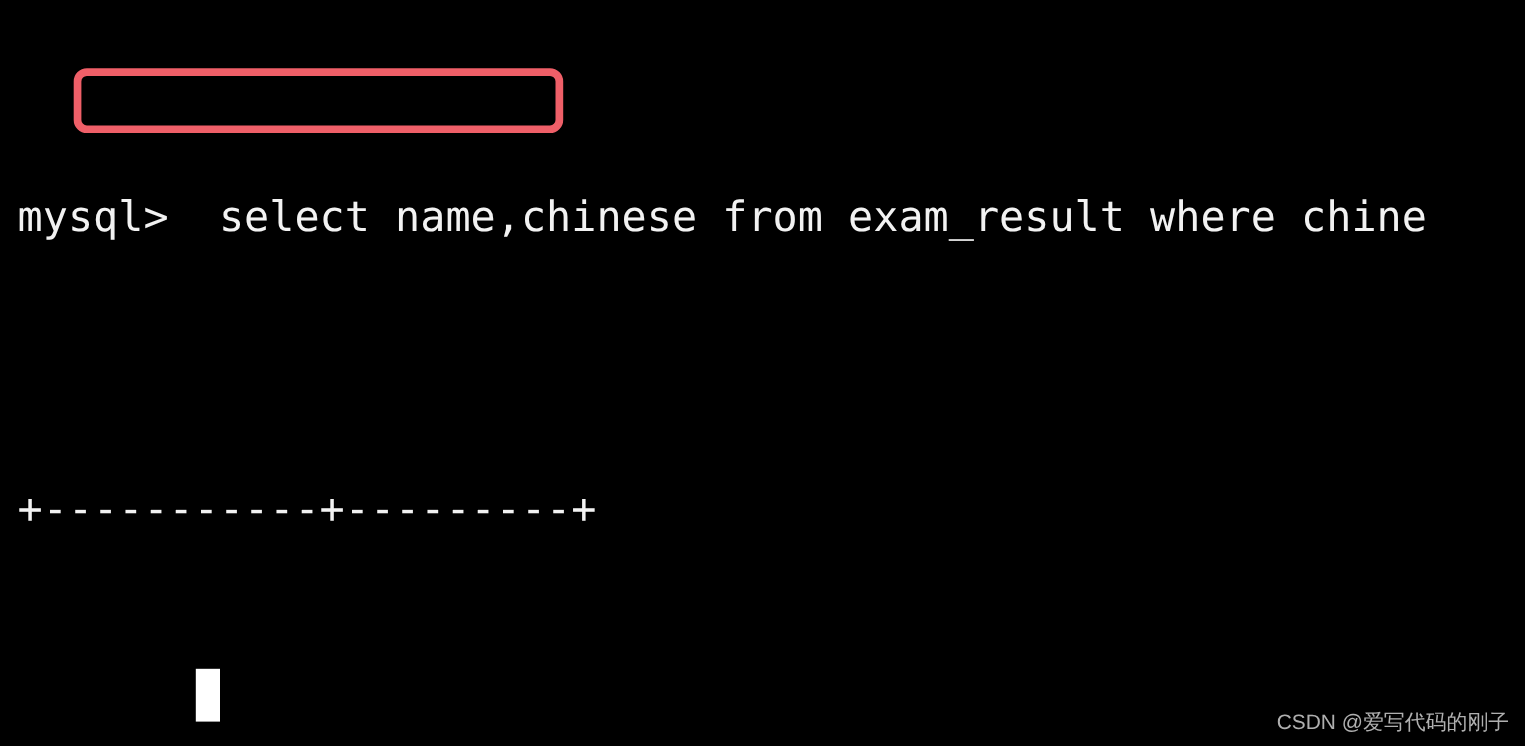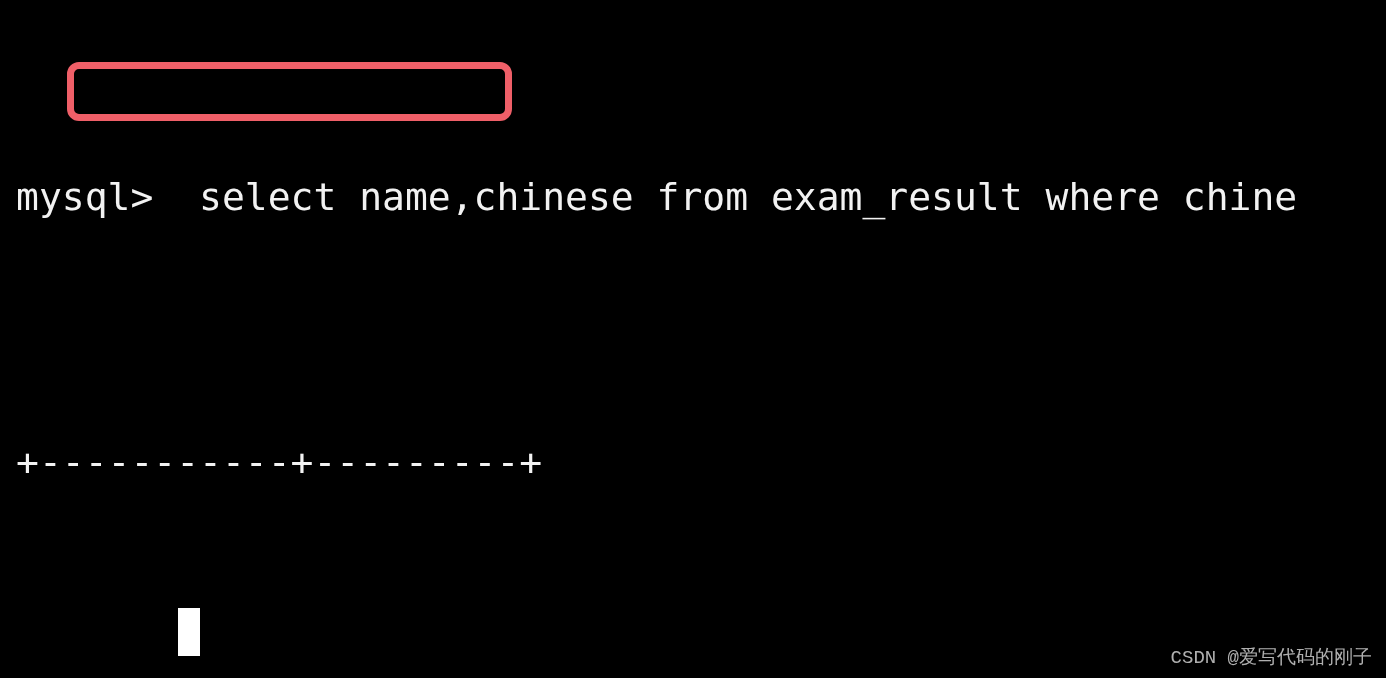--- a/index.html
+++ b/index.html
@@ -68,21 +68,21 @@
   }
 
   
   #watermark {
     position: absolute;
     right: 14px;
     bottom: 8px;
     font-size: 19px;
     line-height: 24px;
     color: #c8c8c8;
-    font-family: Liberation Mono, monospace;
+    font-family: Liberation Sans, sans-serif;
     white-space: pre;
     opacity: 0.88;
   }
 </style>
 </head>
 <body style="background: rgb(0, 0, 0);">
 
 <div id="terminal" style="background: rgb(0, 0, 0); border-radius: 11px;">
 
   <div class="term-body" style="color: rgb(242, 242, 242);">

